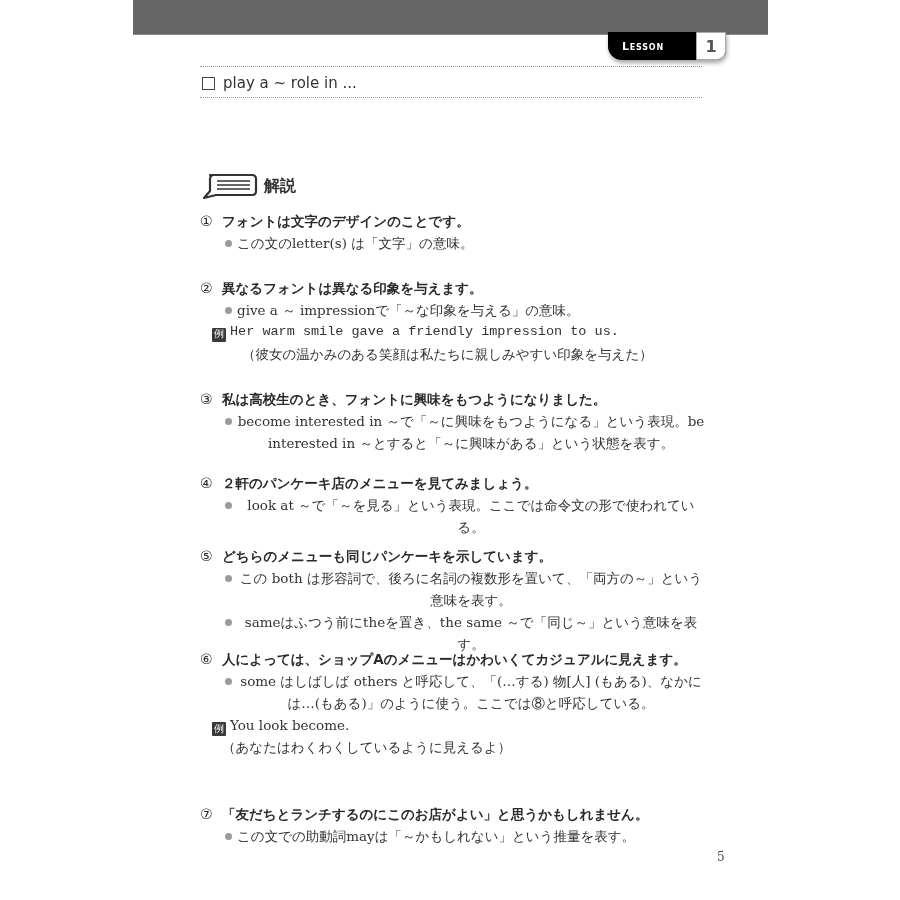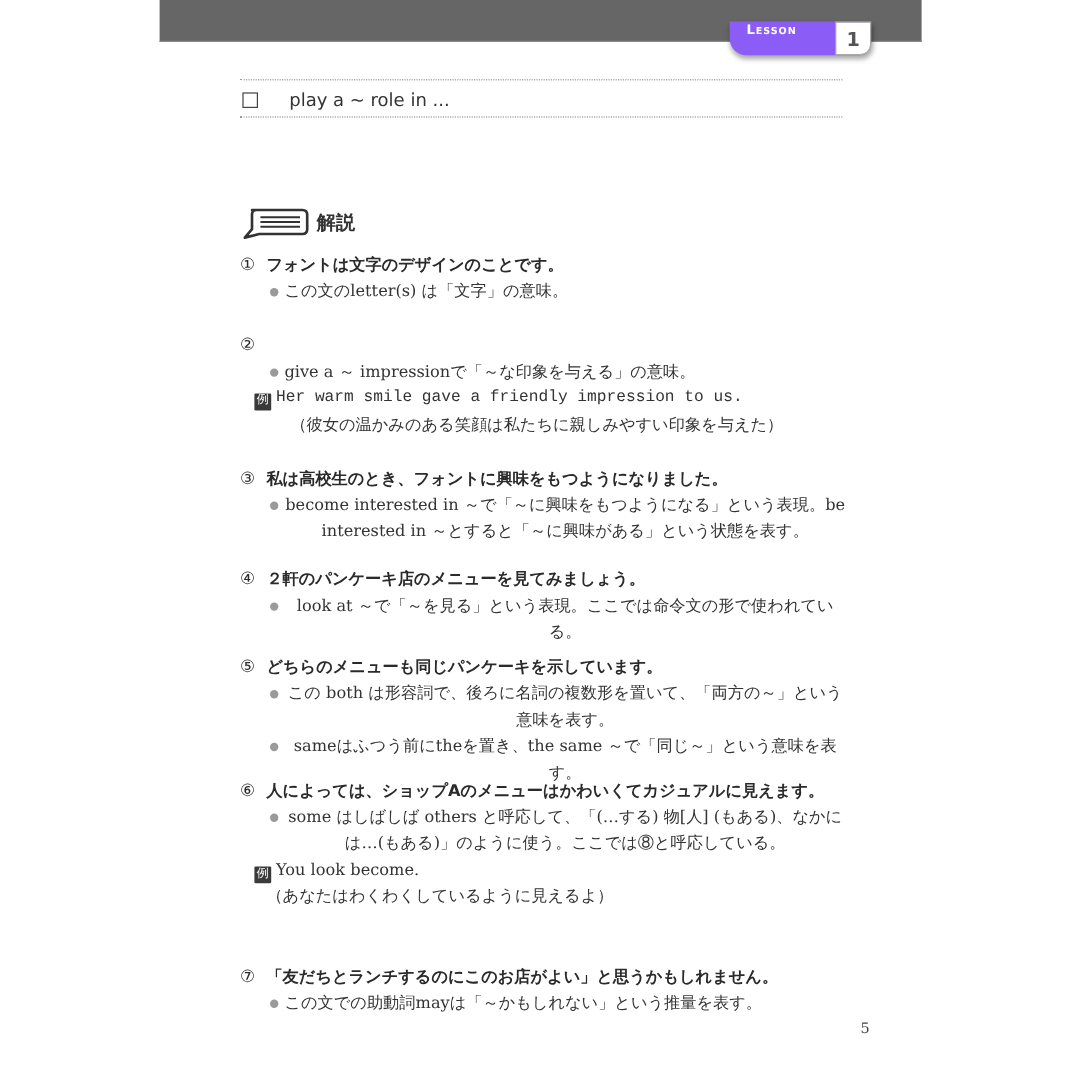--- a/index.html
+++ b/index.html
@@ -20,28 +20,28 @@
       left: 133px;
       top: 0;
       width: 635px;
       height: 34px;
       background: #666666;
       border-bottom: 1px solid #8a8a8a;
     }
     .lesson-tab {
       position: absolute;
       left: 608px;
-      top: 18px;
+      top: 32px;
       height: 28px;
       width: 118px;
-      background: #8b5cf6;
+      background: #000000;
       border-radius: 0 0 10px 14px;
       box-shadow: 1px 3px 4px rgba(0,0,0,0.35);
       display: flex;
-      align-items: flex-start;
+      align-items: center;
     }
     .lesson-label {
       font-family: "DejaVu Sans", "Liberation Sans", sans-serif;
       color: #ffffff;
       font-weight: bold;
       font-size: 11px;
       letter-spacing: 0.8px;
       padding-left: 14px;
       width: 70px;
       font-variant: small-caps;
@@ -76,21 +76,20 @@
       display: flex;
     }
     .vocab-term {
       width: 228px;
       font-family: "DejaVu Sans", "Liberation Sans", sans-serif;
       font-size: 15px;
       color: #333;
       display: flex;
       align-items: flex-start;
       padding-top: 3px;
-      gap: 18px;
     }
     .checkbox {
       display: inline-block;
       width: 11px;
       height: 11px;
       border: 1px solid #444;
       margin: 3px 8px 0 2px;
       flex: 0 0 auto;
     }
     .vocab-def {
@@ -231,20 +230,21 @@
       <div class="bullet">
           <span class="bullet-dot"></span>
           <span>この文のletter(s) は「文字」の意味。</span>
         </div>
     </div>
   </div>
 
   <div class="item" style="height:111px;">
     <div class="item-title">
         <span class="item-num">②</span>
+        <span>異なるフォントは異なる印象を与えます。</span>
       </div>
     <div class="item-body">
       <div class="bullet">
           <span class="bullet-dot"></span>
           <span>give a ～ impressionで「～な印象を与える」の意味。</span>
         </div>
       <div class="example" style="margin-left:-10px;font-family:Liberation Mono, monospace;"><span class="rei-badge big">例</span><span>Her warm smile gave a friendly impression to us.</span></div>
       <div class="translation" style="padding-left:0;margin-left:20px;">（彼女の温かみのある笑顔は私たちに親しみやすい印象を与えた）</div>
     </div>
   </div>

